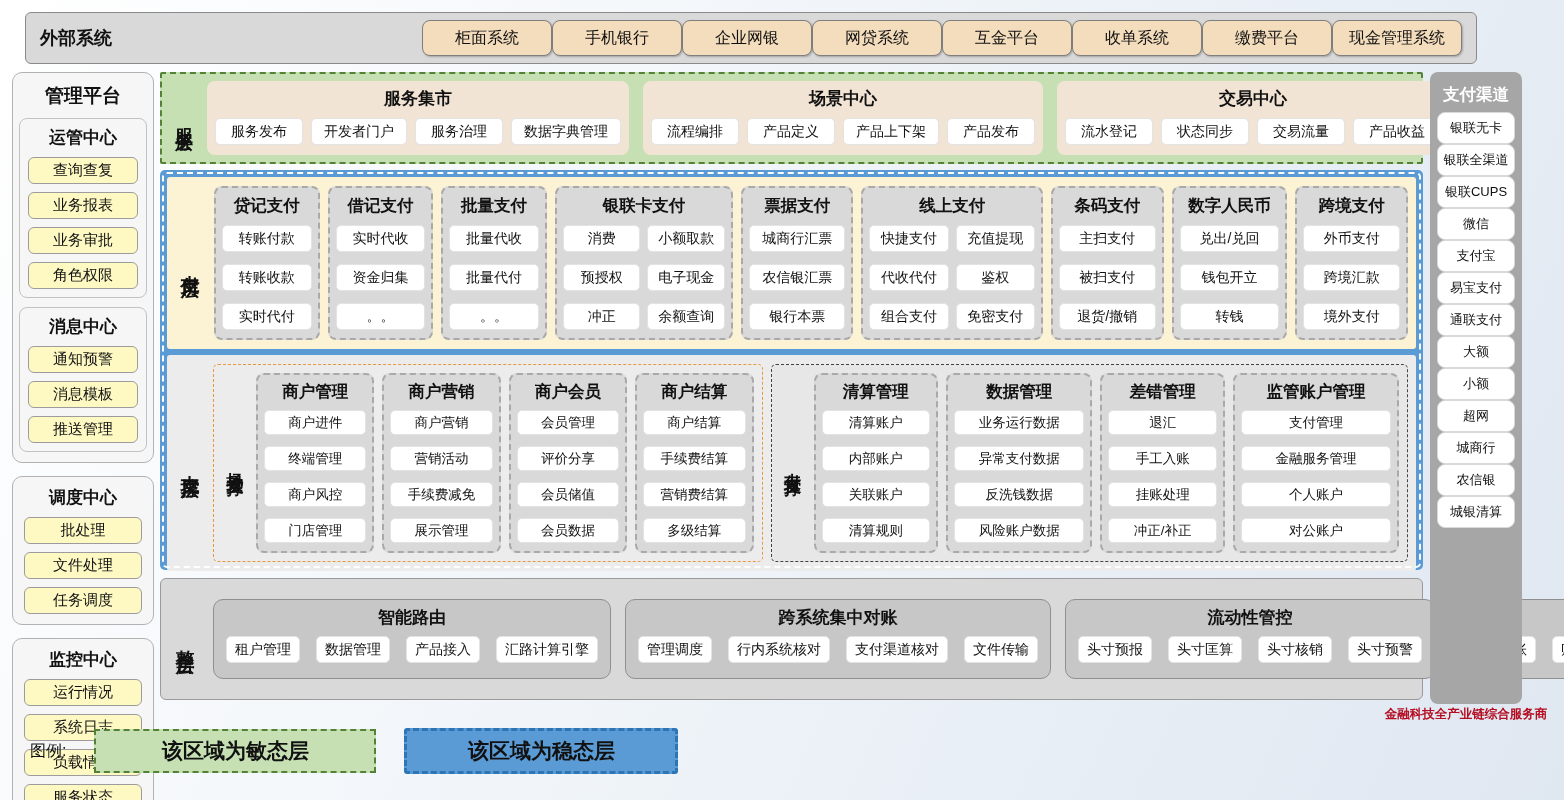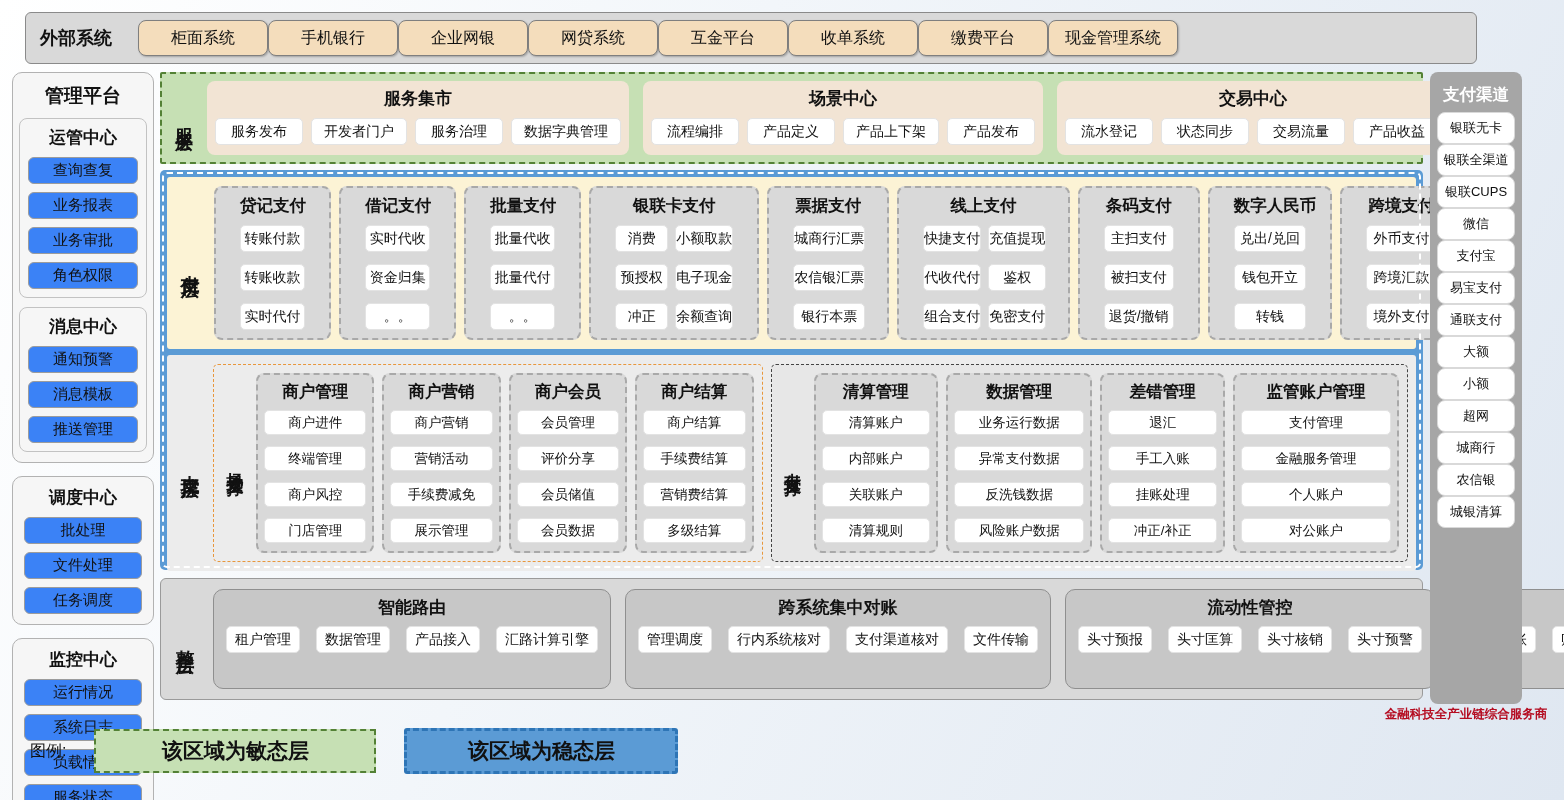--- a/index.html
+++ b/index.html
@@ -13,41 +13,41 @@
     color:#111;
   }
 
   
   .topbar{
     position:absolute;left:25px;top:12px;width:1452px;height:52px;
     background:#d9d9d9;border:1.5px solid #8a8a8a;border-radius:6px;
     display:flex;align-items:center;box-sizing:border-box;padding:16px 14px;
   }
   .topbar-label{font-size:18px;font-weight:bold;margin-right:26px;white-space:nowrap;}
-  .topbar-items{flex:1;display:flex;justify-content:flex-start;align-items:center;}
+  .topbar-items{flex:1;display:flex;justify-content:flex-end;align-items:center;}
   .sys-btn{
     width:128px;height:34px;background:#f4ddbc;border:1.5px solid #7f7f7f;border-radius:8px;
     display:flex;align-items:center;justify-content:center;font-size:16px;white-space:nowrap;
     box-shadow:1px 1px 2px rgba(0,0,0,.25);
   }
 
   
   .sidebar{position:absolute;left:12px;top:72px;width:142px;}
   .side-box{
     border:1.5px solid #b2b2b2;border-radius:10px;background:#f6f6f6;
     padding:6px 6px 10px 6px;margin-bottom:13px;box-sizing:border-box;
   }
   .side-title{font-size:19px;font-weight:bold;text-align:center;margin:4px 0 2px;}
   .group-title{font-size:17px;font-weight:bold;text-align:center;margin:3px 0 1px;}
   .side-subgroup{
     border:1.5px solid #c2c2c2;border-radius:8px;background:#f6f6f6;
     padding:4px 3px 8px;margin-top:9px;
   }
   .side-chip{
-    background:#3b82f6;border:1.2px solid #9c9c9c;border-radius:6px;height:25px;
+    background:#fef9c3;border:1.2px solid #9c9c9c;border-radius:6px;height:25px;
     display:flex;align-items:center;justify-content:center;font-size:15px;margin:8px 5px 0;
     white-space:nowrap;
   }
 
   
   .main{position:absolute;left:160px;top:72px;width:1263px;}
 
   
   .vlabel{
     writing-mode:vertical-rl;text-orientation:upright;font-weight:bold;
@@ -89,21 +89,21 @@
 
   
   .payment-band{
     flex:0 0 168px;background:#fcf3d5;border-radius:3px;display:flex;
     padding:9px 8px;box-sizing:border-box;gap:9px;
   }
   .payment-label{font-size:19px;width:30px;}
   .pay-cols{flex:1;display:flex;gap:8px;}
   .pay-col{
     background:#d9d9d9;border:2px dashed #a9a9a9;border-radius:8px;
-    padding:5px 24px 8px;box-sizing:border-box;display:flex;flex-direction:column;min-width:0;
+    padding:5px 6px 8px;box-sizing:border-box;display:flex;flex-direction:column;min-width:0;
   }
   .col-title{font-size:16.5px;font-weight:bold;text-align:center;margin:2px 0 8px;white-space:nowrap;}
   .col-items{display:grid;grid-template-columns:1fr;gap:12px 7px;align-content:start;flex:1;}
   .col-items.cols2{grid-template-columns:1fr 1fr;}
 
   
   .support-band{
     flex:1;background:#ececec;border-radius:3px;display:flex;
     padding:9px 8px;box-sizing:border-box;gap:8px;
   }
@@ -118,21 +118,21 @@
     background:#d9d9d9;border:2px dashed #a9a9a9;border-radius:8px;
     padding:4px 6px 8px;box-sizing:border-box;display:flex;flex-direction:column;flex:1;min-width:0;
   }
   .support-col .col-title{margin:2px 0 7px;}
   .support-col .col-items{gap:11px;}
   .support-col .chip{height:25px;font-size:13.5px;}
 
   
   .integration-band{
     margin-top:8px;height:122px;background:#d9d9d9;border:1px solid #9a9a9a;border-radius:6px;
-    display:flex;padding:10px 10px;box-sizing:border-box;gap:14px;
+    display:flex;padding:20px 10px;box-sizing:border-box;gap:14px;
   }
   .integration-label{font-size:19px;width:28px;}
   .int-group{
     background:#c7c7c7;border:1px solid #8f8f8f;border-radius:10px;
     padding:3px 12px 8px;box-sizing:border-box;display:flex;flex-direction:column;
   }
   .int-group-title{font-size:17px;font-weight:bold;text-align:center;margin:3px 0 7px;white-space:nowrap;}
   .int-group-items{display:grid;grid-template-columns:1fr 1fr 1fr 1fr;gap:11px 16px;flex:1;align-content:start;}
   .int-group-items .chip{height:27px;padding:0 8px;}
 

